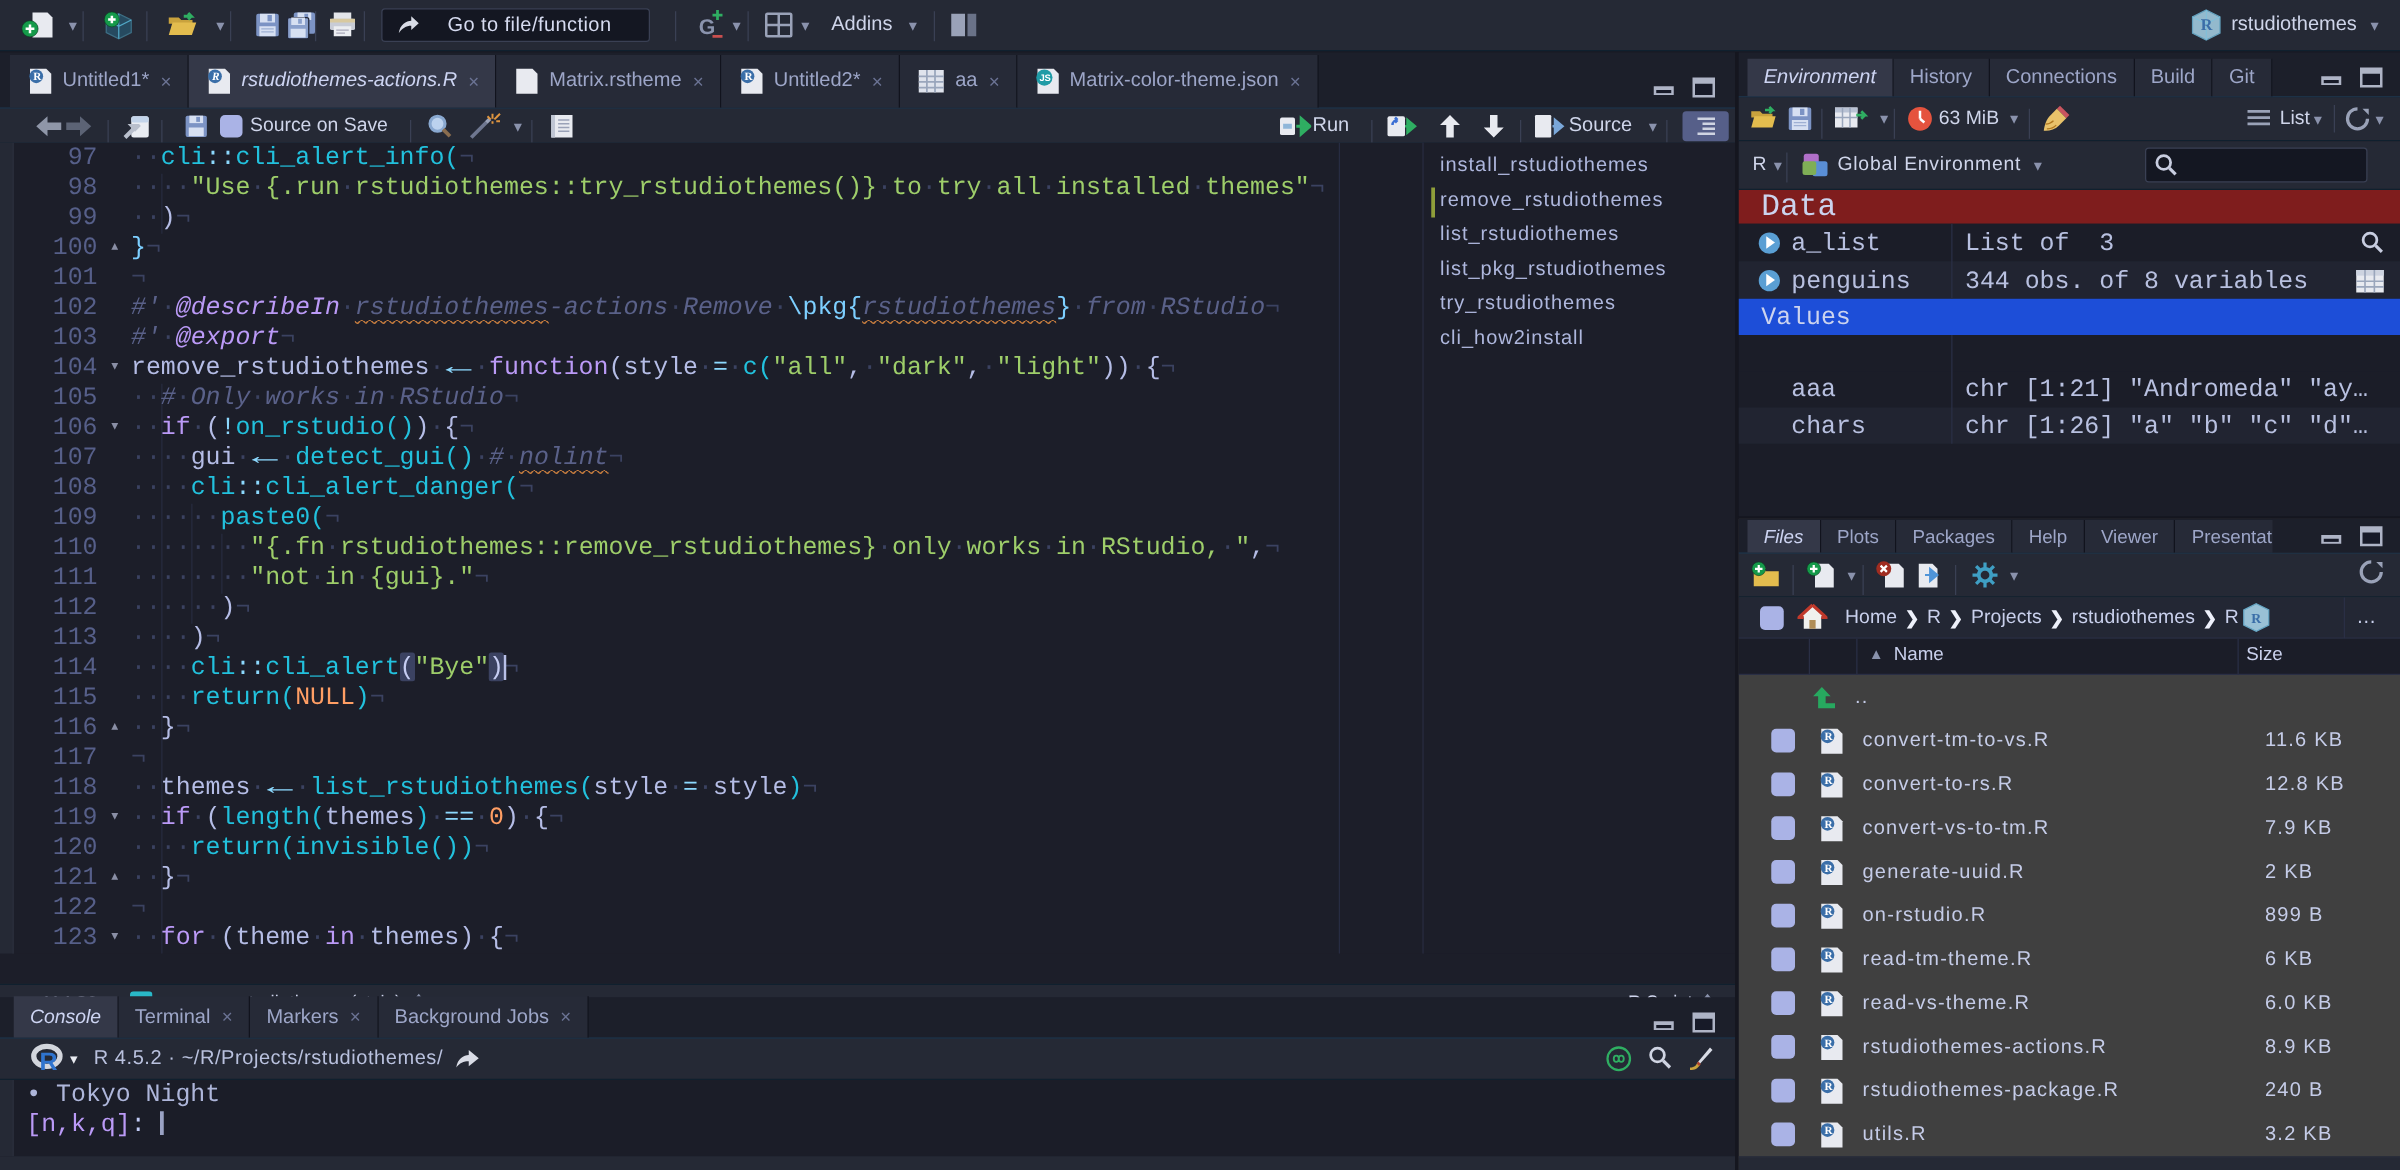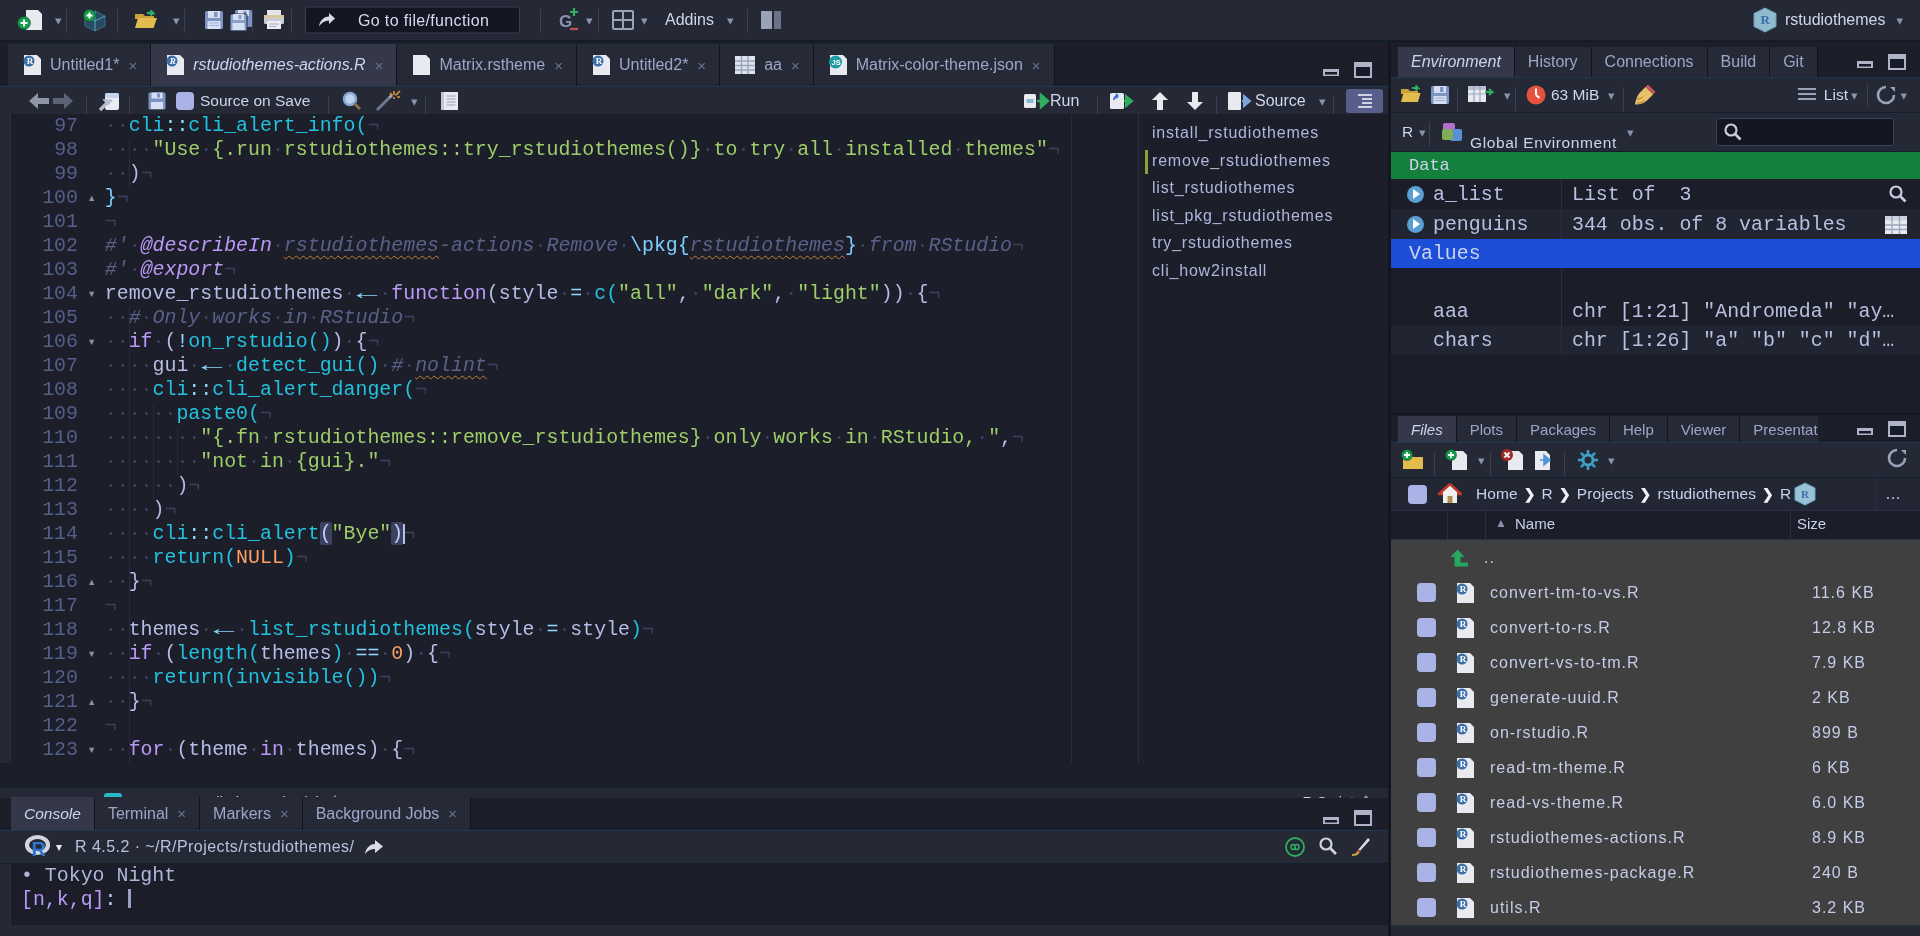--- a/index.html
+++ b/index.html
@@ -642,34 +642,34 @@
         <span class="dd">▾</span>
       </span>
       <div class="abs" style="left:38px;top:9px;width:1px;height:24px;background:#3a4054;"></div>
 <span class="abs" style="left:49px;top:50%;transform:translateY(-50%);display:inline-flex;align-items:center;">
         <svg width="26" height="24" viewBox="0 0 26 24" style="">
           <rect x="3" y="3" width="12" height="12" rx="2" fill="#b06fc9"></rect>
           <rect x="10" y="9" width="12" height="12" rx="2" fill="#5a8fd6"></rect>
           <rect x="2" y="9" width="11" height="11" rx="2" fill="#7fae56"></rect>
         </svg>
       </span>
-      <span class="abs" style="left:79px;top:50%;transform:translateY(-50%);display:inline-flex;align-items:center;margin-top:11px;">
+      <span class="abs" style="left:79px;top:50%;transform:translateY(-50%);display:inline-flex;align-items:center;">
         <span style="letter-spacing:0.6px;font-size:15.5px;">Global Environment</span>
       </span>
       <span class="abs" style="left:233px;top:50%;transform:translateY(-50%);display:inline-flex;align-items:center;">
         <span class="dd">▾</span>
       </span>
 <span class="abs" style="left:325px;top:5px;display:inline-flex;align-items:center;width:178px;height:28px;background:#141722;border:1px solid #3a4054;border-radius:3px;padding:0 6px;">
         <svg width="20" height="20" viewBox="0 0 20 20" style="">
           <circle cx="8" cy="8" r="5.5" fill="none" stroke="#c8cde0" stroke-width="2.2"></circle>
           <path d="M12.5 12.5l5 5" stroke="#c8cde0" stroke-width="2.6"></path>
         </svg>
       </span>
 </div>
-<div class="abs" style="left:0;top:110px;width:529px;height:27px;background:#15803d;font-family:'Liberation Mono', monospace;font-size:17px;display:flex;align-items:center;white-space:pre;"><span style="margin-left:18px;color:#ccd3ee;">Data</span></div>
+<div class="abs" style="left:0;top:110px;width:529px;height:27px;background:#7f1d1d;font-family:'Liberation Mono', monospace;font-size:25px;display:flex;align-items:center;white-space:pre;"><span style="margin-left:18px;color:#ccd3ee;">Data</span></div>
 <div class="abs" style="left:0;top:137px;width:529px;height:30px;background:#1b1d28;font-family:'Liberation Mono', monospace;font-size:19.9px;display:flex;align-items:center;white-space:pre;"><span style="display:inline-flex;width:17px;height:17px;border-radius:50%;background:#5a9fd4;align-items:center;justify-content:center;margin:0 9px 0 16px;"><span style="width:0;height:0;border-left:7px solid #fff;border-top:5px solid transparent;border-bottom:5px solid transparent;margin-left:2px;"></span></span><span style="color:#b8c0e0;">a_list</span><span class="abs" style="left:181px;color:#b8c0e0;">List of  3</span><span class="abs" style="right:12px;top:5px;"><svg width="20" height="20" viewBox="0 0 20 20" style="">
           <circle cx="8" cy="8" r="5.5" fill="none" stroke="#c8cde0" stroke-width="2.2"></circle>
           <path d="M12.5 12.5l5 5" stroke="#c8cde0" stroke-width="2.6"></path>
         </svg></span></div>
 <div class="abs" style="left:0;top:167px;width:529px;height:30px;background:#212431;font-family:'Liberation Mono', monospace;font-size:19.9px;display:flex;align-items:center;white-space:pre;"><span style="display:inline-flex;width:17px;height:17px;border-radius:50%;background:#5a9fd4;align-items:center;justify-content:center;margin:0 9px 0 16px;"><span style="width:0;height:0;border-left:7px solid #fff;border-top:5px solid transparent;border-bottom:5px solid transparent;margin-left:2px;"></span></span><span style="color:#b8c0e0;">penguins</span><span class="abs" style="left:181px;color:#b8c0e0;">344 obs. of 8 variables</span><span class="abs" style="right:12px;top:5px;"><svg width="24" height="22" viewBox="0 0 24 22" style="">
           <rect x="1" y="2" width="22" height="18" fill="#e8eaf0"></rect>
           <rect x="1" y="2" width="22" height="4.5" fill="#cdd3e0"></rect>
           <path d="M1 11h22M1 15.5h22M8 2v18M15.5 2v18" stroke="#9aa6bc" stroke-width="1.3"></path>
         </svg></span></div>
 <div class="abs" style="left:0;top:197px;width:529px;height:29px;background:#1d4ed8;font-family:'Liberation Mono', monospace;font-size:19.9px;display:flex;align-items:center;white-space:pre;"><span style="margin-left:18px;color:#ccd3ee;">Values</span></div>

